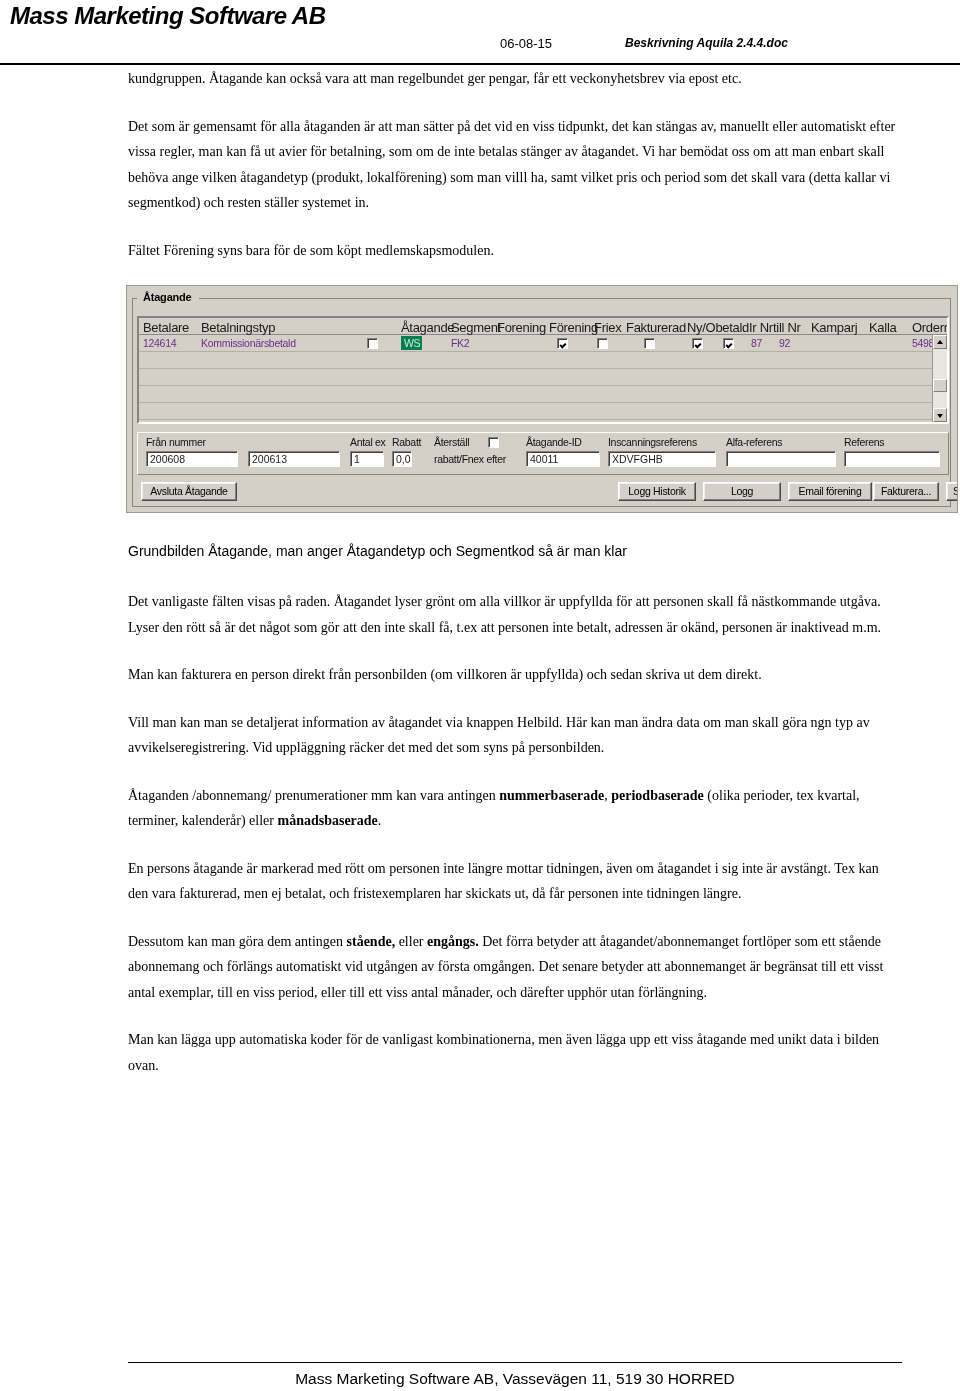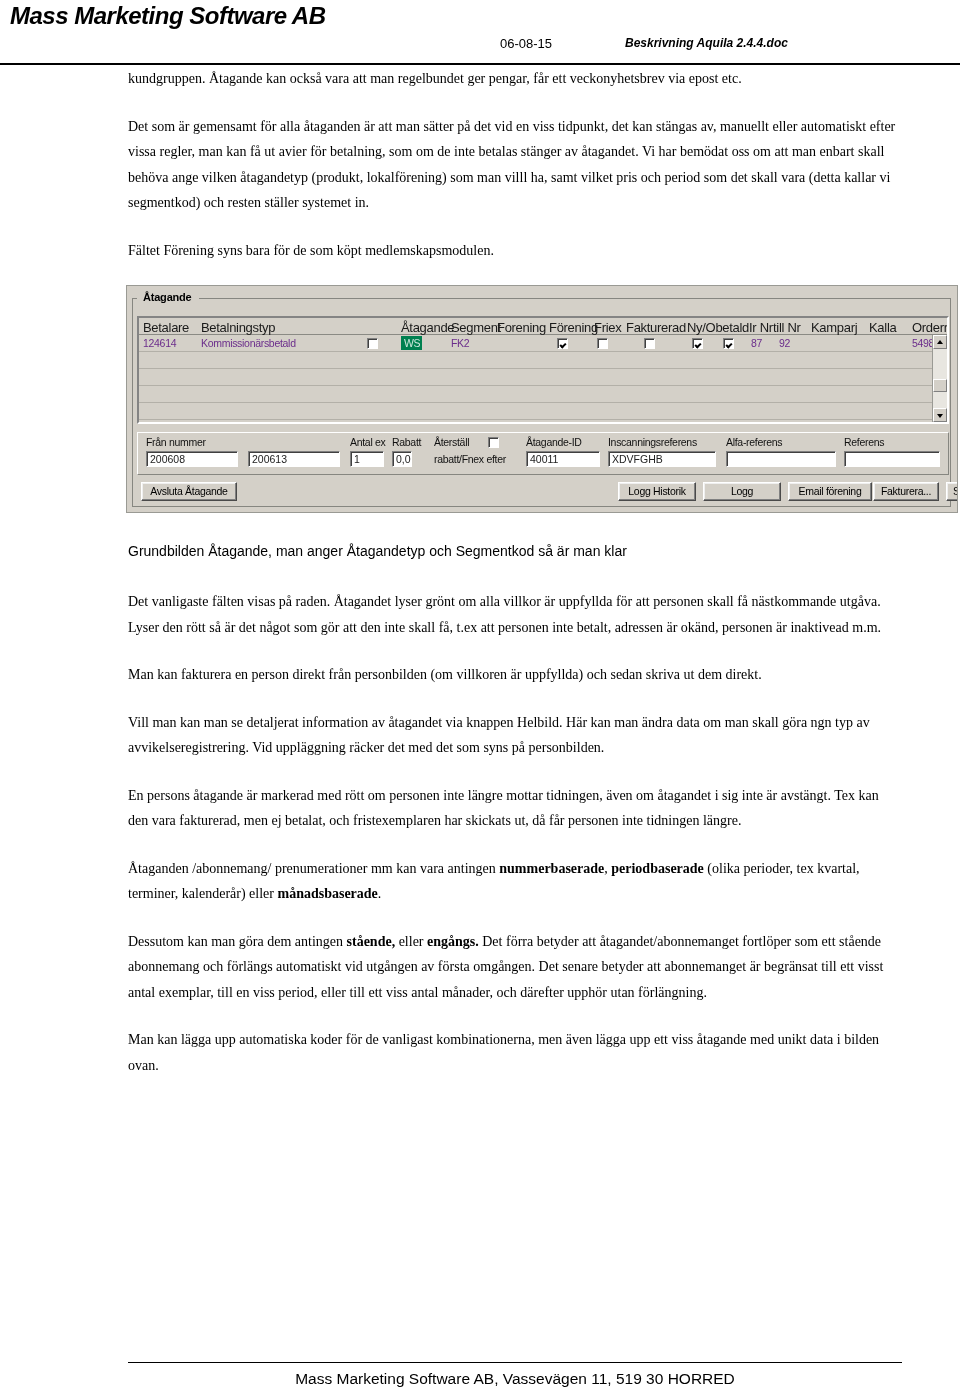--- a/index.html
+++ b/index.html
@@ -412,23 +412,23 @@
     <div class="btn" style="left:746px; top:196px; width:66px">Fakturera...</div>
     <div class="btn" style="left:819px; top:196px; width:70px">Skrift ut avi...</div>
 
   </div>
 
   <div class="caption">Grundbilden Åtagande, man anger Åtagandetyp och Segmentkod så är man klar</div>
 
   <p class="body-text">Det vanligaste fälten visas på raden. Åtagandet lyser grönt om alla villkor är uppfyllda för att personen skall få nästkommande utgåva. Lyser den rött så är det något som gör att den inte skall få, t.ex att personen inte betalt, adressen är okänd, personen är inaktivead  m.m.</p>
   <p class="body-text">Man kan fakturera en person direkt från personbilden (om villkoren är uppfyllda) och sedan skriva ut dem direkt.</p>
   <p class="body-text">Vill man kan man se detaljerat information av åtagandet via knappen Helbild. Här kan man ändra data om man skall göra ngn typ av avvikelseregistrering. Vid uppläggning räcker det med det som syns på personbilden.</p>
+  <p class="body-text"><span>Åtaganden /abonnemang/ prenumerationer mm kan vara antingen </span><b>nummerbaserade</b><span>, </span><b>periodbaserade</b><span> (olika perioder, tex kvartal, terminer, kalenderår) eller </span><b>månadsbaserade</b><span>.</span></p>
+
   <p class="body-text">En persons åtagande är markerad med rött om personen inte längre mottar tidningen, även om åtagandet i sig inte är avstängt. Tex kan den vara fakturerad, men ej betalat, och fristexemplaren har skickats ut, då får personen inte tidningen längre.</p>
-
-  <p class="body-text"><span>Åtaganden /abonnemang/ prenumerationer mm kan vara antingen </span><b>nummerbaserade</b><span>, </span><b>periodbaserade</b><span> (olika perioder, tex kvartal, terminer, kalenderår) eller </span><b>månadsbaserade</b><span>.</span></p>
 
   <p class="body-text"><span>Dessutom kan man göra dem antingen </span><b>stående,</b><span> eller </span><b>engångs.</b><span> Det förra betyder att åtagandet/abonnemanget fortlöper som ett stående abonnemang och förlängs automatiskt vid utgången av första omgången. Det senare betyder att abonnemanget är begränsat till ett visst antal exemplar, till en viss period, eller till ett viss antal månader, och därefter upphör utan förlängning.</span></p>
 
   <p class="body-text">Man kan lägga upp automatiska koder för de vanligast kombinationerna, men även lägga upp ett viss åtagande med unikt data i bilden ovan.</p>
 </div>
 
 <div class="footer">
   <div class="footer-rule"></div>
   <div class="footer-line">Mass Marketing Software AB, Vassevägen 11, 519 30 HORRED</div>
 </div>

